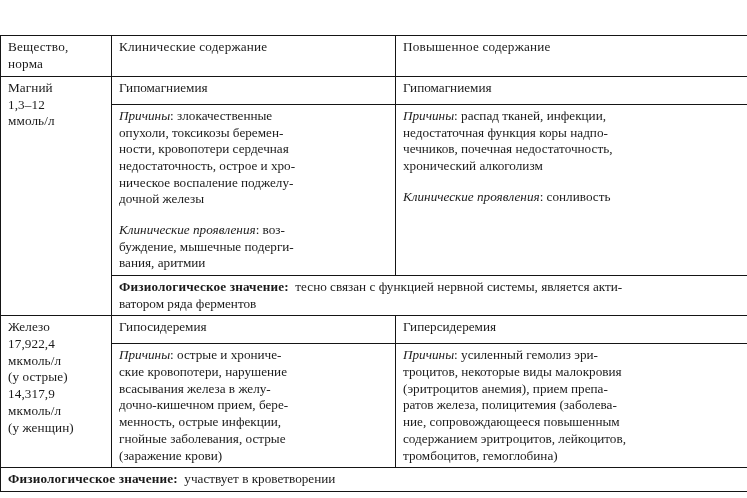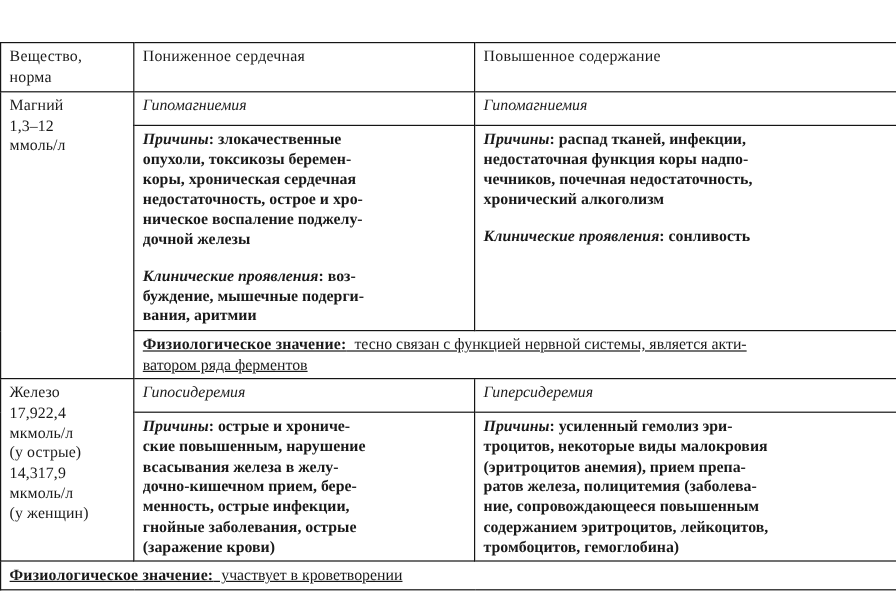--- a/index.html
+++ b/index.html
@@ -62,50 +62,48 @@
   .subst {
     font-size: 13.4px;
     line-height: 1.36;
     padding-top: 5px;
     letter-spacing: 0.1px;
   }
   .subst .ln { display: block; white-space: nowrap; }
 
   
   .dis {
-    font-style: italic;
     font-size: 14px;
     padding-top: 4px;
     padding-bottom: 5px;
     height: 21px;
   }
 
   
   .body-cell {
     font-size: 13.2px;
     line-height: 1.268;
     padding-top: 4px;
     padding-bottom: 3px;
   }
   .body-cell .lead {
     font-style: italic;
   }
   .para { margin: 0; }
   .para + .para { margin-top: 1.05em; }
 
   
-  .lines .l { display: block; white-space: pre; font-weight: bold; }
+  .lines .l { display: block; white-space: pre; }
 
   
   .phys {
     font-size: 13.4px;
     line-height: 1.3;
     padding-top: 4px;
     padding-bottom: 4px;
-    text-decoration: underline;
   }
   .phys b {
     font-weight: bold;
     letter-spacing: 0.15px;
   }
   .phys .l { display: block; white-space: pre; }
 
   
   .mg-causes { height: 113px; }
   .fe-dis { height: 21px; }
@@ -120,40 +118,40 @@
         <col class="c2">
         <col class="c3">
     </colgroup>
     <tbody>
 
       <tr class="hdr">
         <td>
           <span class="hdr-sub">Вещество,</span>
           <span class="hdr-sub">норма</span>
         </td>
-        <td>Пониженное сердечная</td>
+        <td>Клинические содержание</td>
         <td>Повышенное содержание</td>
       </tr>
 
       <tr>
         <td class="subst" rowspan="3">
           <span class="ln">Магний</span>
           <span class="ln">1,3–12</span>
           <span class="ln">ммоль/л</span>
         </td>
         <td class="dis">Гипомагниемия</td>
         <td class="dis">Гипомагниемия</td>
       </tr>
 
       <tr>
         <td class="body-cell mg-causes">
           <div class="para lines">
               <span class="l"><span class="lead">Причины</span>: злокачественные</span>
               <span class="l">опухоли, токсикозы беремен-</span>
-              <span class="l">коры, хроническая сердечная</span>
+              <span class="l">ности, кровопотери сердечная</span>
               <span class="l">недостаточность, острое и хро-</span>
               <span class="l">ническое воспаление поджелу-</span>
               <span class="l">дочной железы</span>
             </div>
           <div class="para lines">
               <span class="l"><span class="lead">Клинические проявления</span>: воз-</span>
               <span class="l">буждение, мышечные подерги-</span>
               <span class="l">вания, аритмии</span>
             </div>
         </td>
@@ -188,21 +186,21 @@
           <span class="ln">(у женщин)</span>
         </td>
         <td class="dis fe-dis">Гипосидеремия</td>
         <td class="dis fe-dis">Гиперсидеремия</td>
       </tr>
 
       <tr>
         <td class="body-cell">
           <div class="para lines">
               <span class="l"><span class="lead">Причины</span>: острые и хрониче-</span>
-              <span class="l">ские повышенным, нарушение</span>
+              <span class="l">ские кровопотери, нарушение</span>
               <span class="l">всасывания железа в желу-</span>
               <span class="l">дочно-кишечном прием, бере-</span>
               <span class="l">менность, острые инфекции,</span>
               <span class="l">гнойные заболевания, острые</span>
               <span class="l">(заражение крови)</span>
             </div>
         </td>
         <td class="body-cell">
           <div class="para lines">
               <span class="l"><span class="lead">Причины</span>: усиленный гемолиз эри-</span>

